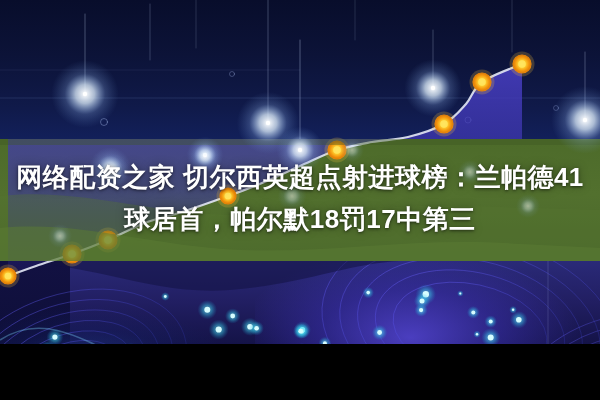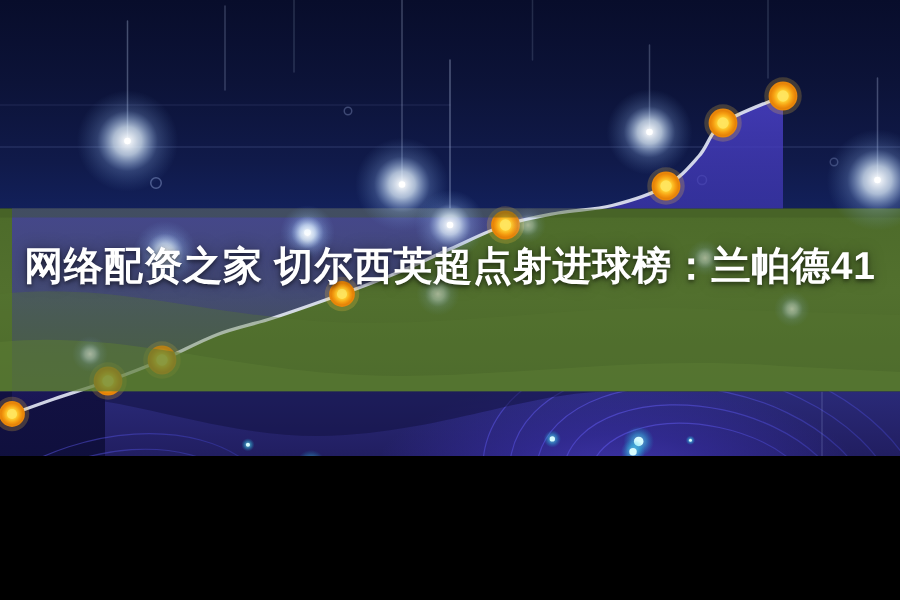--- a/index.html
+++ b/index.html
@@ -1,18 +1,18 @@
 <!DOCTYPE html>
 <html><head>
 <meta charset="utf-8">
 <style>
   html,body{margin:0;padding:0;background:#000;}
   #stage{
     position:relative;
-    width:600px;height:304px;
+    width:600px;height:344px;
     overflow:hidden;
     background:#0a1030;
     font-family:"Liberation Sans","DejaVu Sans",sans-serif;
   }
 
   
   .band{position:absolute;left:0;width:600px;}
   #band-top{
     top:0;height:139px;
     background:linear-gradient(180deg,#080d2b 0%,#0c1338 40%,#101a4a 78%,#12205a 100%);
@@ -321,15 +321,16 @@
       <circle cx="205" cy="157" r="14.399999999999999" fill="url(#sparkG)" fill-opacity=".5"></circle>
       <circle cx="292" cy="196" r="14.399999999999999" fill="url(#sparkG)" fill-opacity=".5"></circle>
       <circle cx="352" cy="150" r="12" fill="url(#sparkG)" fill-opacity=".5"></circle>
       <circle cx="60" cy="236" r="12" fill="url(#sparkG)" fill-opacity=".5"></circle>
       <circle cx="470" cy="172" r="12" fill="url(#sparkG)" fill-opacity=".5"></circle>
       <circle cx="528" cy="206" r="12" fill="url(#sparkG)" fill-opacity=".5"></circle>
     </svg>
 
   <div id="title">
     <span class="l">网络配资之家 切尔西英超点射进球榜：兰帕德41</span>
+    <span class="l">球居首，帕尔默18罚17中第三</span>
   </div>
 
 </div>
 
 </body></html>

